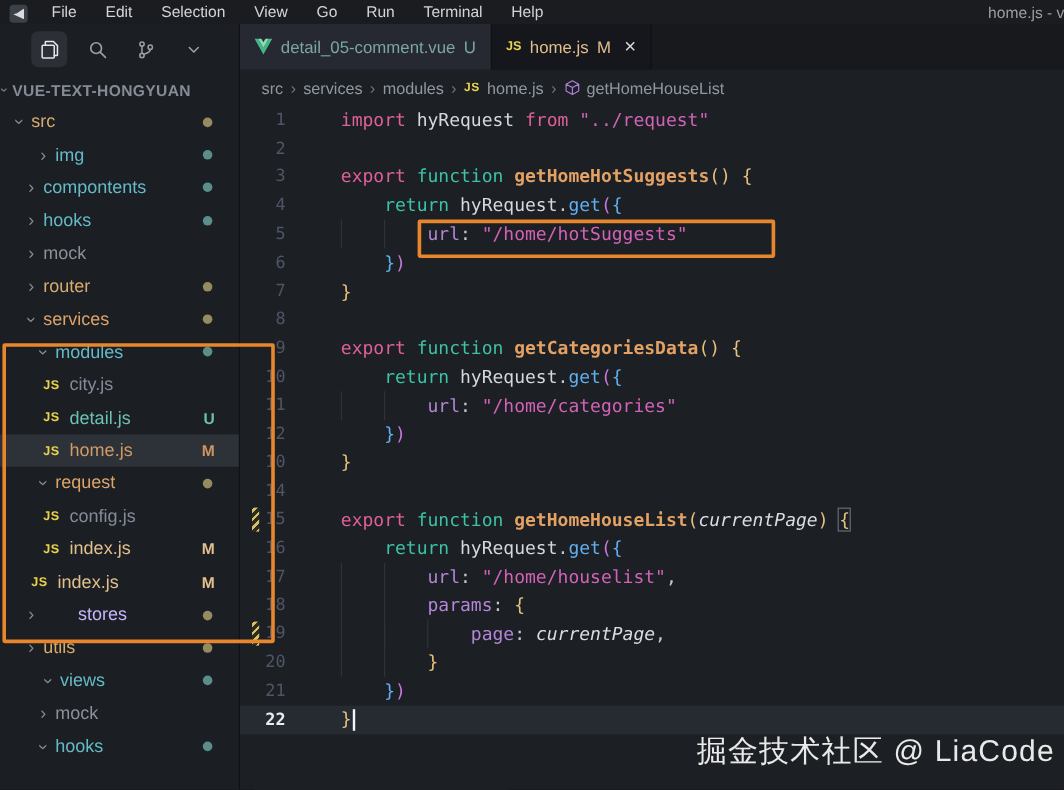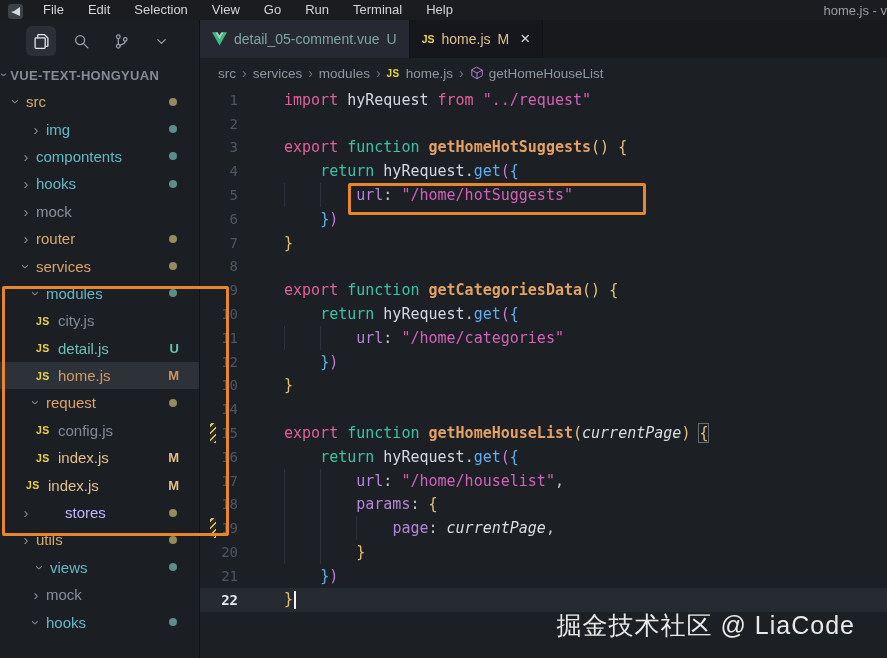--- a/index.html
+++ b/index.html
@@ -87,21 +87,21 @@
   .tk-pm { color:#dadee3; font-style:italic; }
   .tk-pu { color:#c3c8cf; }
   .tk-b1 { color:#e5c07b; }
   .tk-b2 { color:#c678dd; }
   .tk-b3 { color:#61afef; }
   .tk-match { outline:1px solid #666c76; }
   .cursor { display:inline-block; width:2px; height:18px; background:#f2f4f6; vertical-align:middle; margin-left:1px; }
 
   
   .anno { position:absolute; border:3px solid #e8862e; border-radius:2px; pointer-events:none; z-index:20; }
-  .watermark { position:absolute; right:32px; bottom:16px; font-size:25px; color:#e9e9e9; z-index:15; letter-spacing:1px; }
+  .watermark { position:absolute; right:8px; bottom:16px; font-size:25px; color:#e9e9e9; z-index:15; letter-spacing:1px; }
 
   svg { stroke-linecap:round; stroke-linejoin:round; }
 </style>
 </head>
 <body>
 
 <div class="titlebar">
   <div class="logo"></div>
   <div class="menubar" id="menubar">
       <div class="menu-item">File</div>

